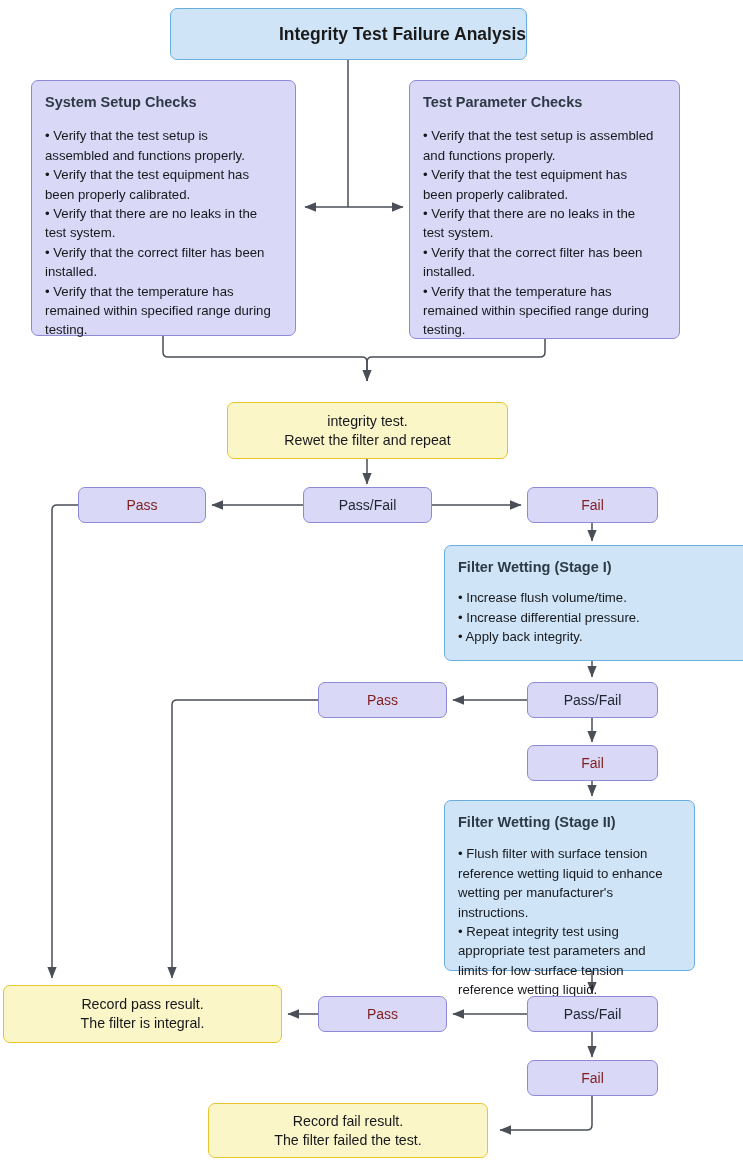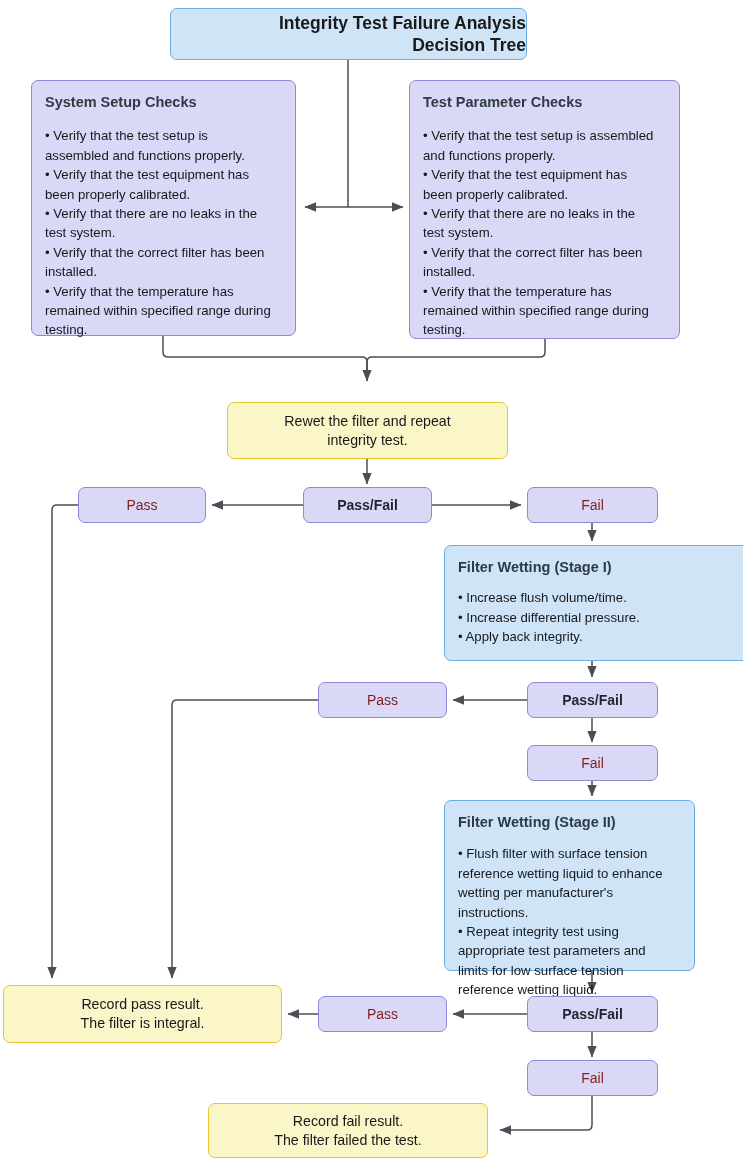--- a/index.html
+++ b/index.html
@@ -78,21 +78,21 @@
   .panel .bullets div {
     margin: 0;
   }
   .pill-text {
     font-size: 14px;
     color: #7f1d1d;
     text-align: center;
     width: 100%;
   }
   .pill-text.bold {
-    font-weight: bold;
+    font-weight: normal;
     color: #1d2630;
   }
   .note-text {
     font-size: 14.2px;
     color: #16181c;
     text-align: center;
     line-height: 1.33;
     width: 100%;
   }
 </style>
@@ -147,21 +147,20 @@
 
       <path d="M78,505 L57,505 Q52,505 52,510 L52,978" marker-end="url(#arrow)"></path>
 
       <path d="M318,700 L177,700 Q172,700 172,705 L172,978" marker-end="url(#arrow)"></path>
     </g>
   </svg>
 
   <div class="node n-blue center-box" style="left:170px; top:8px; width:357px; height:52px;">
     <div class="title-text">
       <div>Integrity Test Failure Analysis</div>
-      <div>Decision Tree</div>
     </div>
   </div>
 
   <div class="node n-lav panel" style="left:31px; top:80px; width:265px; height:256px;">
     <div class="panel-head">System Setup Checks</div>
     <div class="bullets">
       <div>• Verify that the test setup is assembled and functions properly.</div>
       <div>• Verify that the test equipment has been properly calibrated.</div>
       <div>• Verify that there are no leaks in the test system.</div>
       <div>• Verify that the correct filter has been installed.</div>
@@ -175,22 +174,22 @@
       <div>• Verify that the test setup is assembled and functions properly.</div>
       <div>• Verify that the test equipment has been properly calibrated.</div>
       <div>• Verify that there are no leaks in the test system.</div>
       <div>• Verify that the correct filter has been installed.</div>
       <div>• Verify that the temperature has remained within specified range during testing.</div>
     </div>
   </div>
 
   <div class="node n-yellow center-box" style="left:227px; top:402px; width:281px; height:57px;">
     <div class="note-text">
+      <div>integrity test.</div>
       <div>Rewet the filter and repeat</div>
-      <div>integrity test.</div>
     </div>
   </div>
 
   <div class="node n-lav center-box" style="left:303px; top:487px; width:129px; height:36px;">
     <div class="pill-text bold">Pass/Fail</div>
   </div>
   <div class="node n-lav center-box" style="left:78px; top:487px; width:128px; height:36px;">
     <div class="pill-text">Pass</div>
   </div>
   <div class="node n-lav center-box" style="left:527px; top:487px; width:131px; height:36px;">

